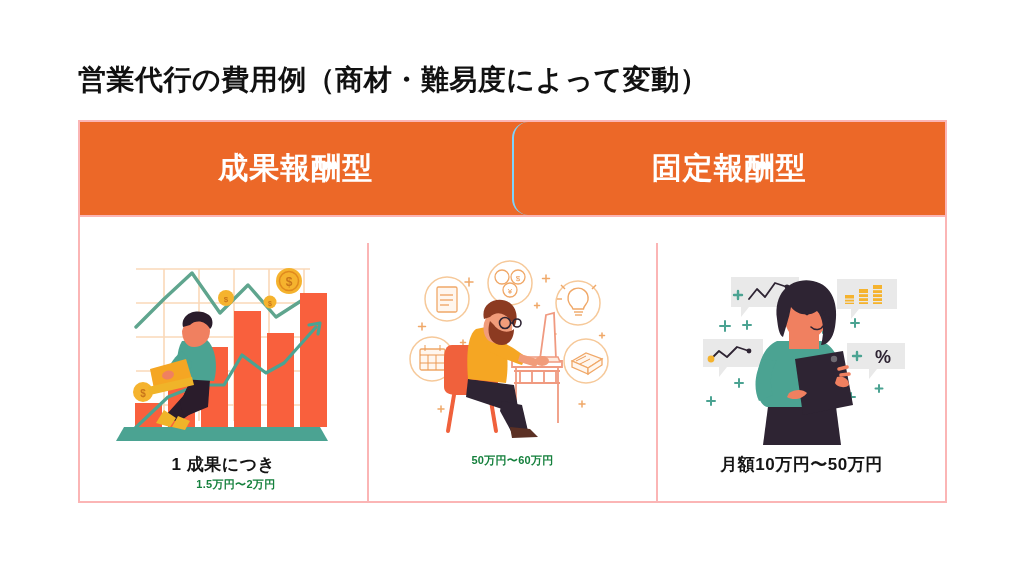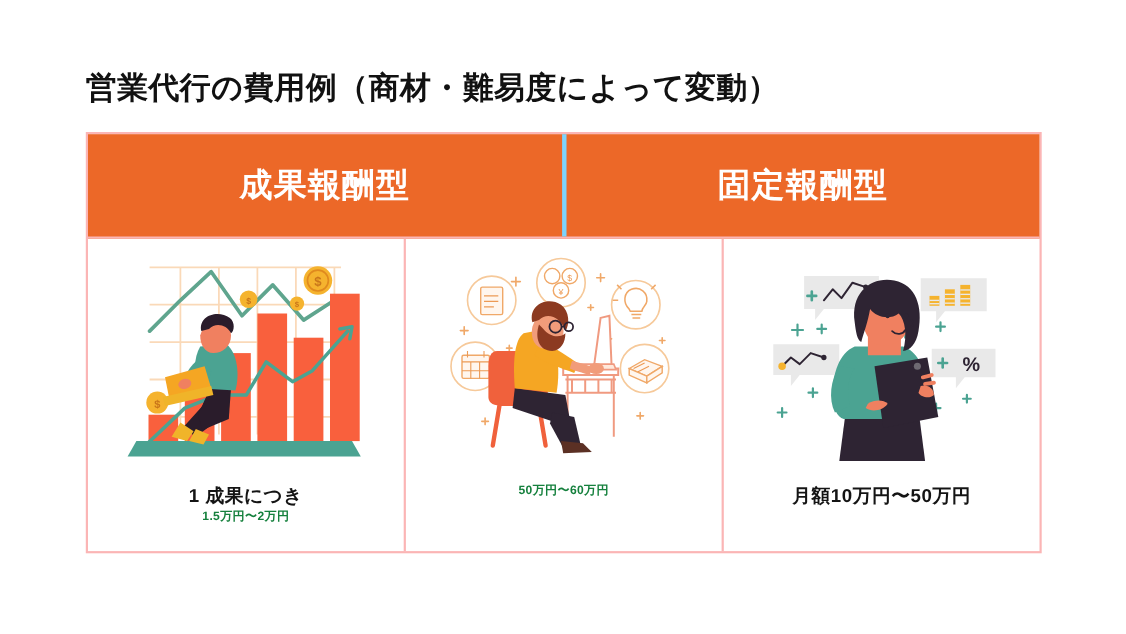--- a/index.html
+++ b/index.html
@@ -38,40 +38,41 @@
     position: absolute;
     left: 78px;
     top: 120px;
     width: 869px;
     height: 383px;
     border: 2px solid #FBB5B5;
     box-sizing: border-box;
     display: flex;
     flex-direction: column;
     background: #ffffff;
+    gap: 26px;
   }
   .table-head {
     display: flex;
     height: 93px;
     flex: 0 0 93px;
     background: #EC6828;
     border-bottom: 2px solid #FBB5B5;
   }
   .head-cell {
     flex: 1 1 0;
     display: flex;
     align-items: center;
     justify-content: center;
     color: #ffffff;
     font-size: 30px;
     font-weight: 700;
     letter-spacing: 1px;
     position: relative;
   }
-  .head-cell + .head-cell { border-left: 4px solid #7dd3fc; }
+  .head-cell + .head-cell { border-left: 2px solid #7dd3fc; border-radius: 16px; }
 
   .table-body {
     display: flex;
     flex: 1 1 auto;
   }
   .body-cell {
     flex: 1 1 0;
     display: flex;
     flex-direction: column;
     align-items: center;
@@ -86,22 +87,21 @@
     width: 100%;
     height: 200px;
     display: flex;
     align-items: center;
     justify-content: center;
     margin-top: 2px;
   }
   .illus-wrap svg { display: block; }
 
   .price-block {
-    text-align: center;
-    margin-top: 12px;
+    text-align: right;
     line-height: 1.42;
   }
   .price-line-1 {
     font-size: 17px;
     font-weight: 700;
     color: #141414;
     letter-spacing: 0.5px;
   }
   .price-line-2 {
     font-size: 11px;

